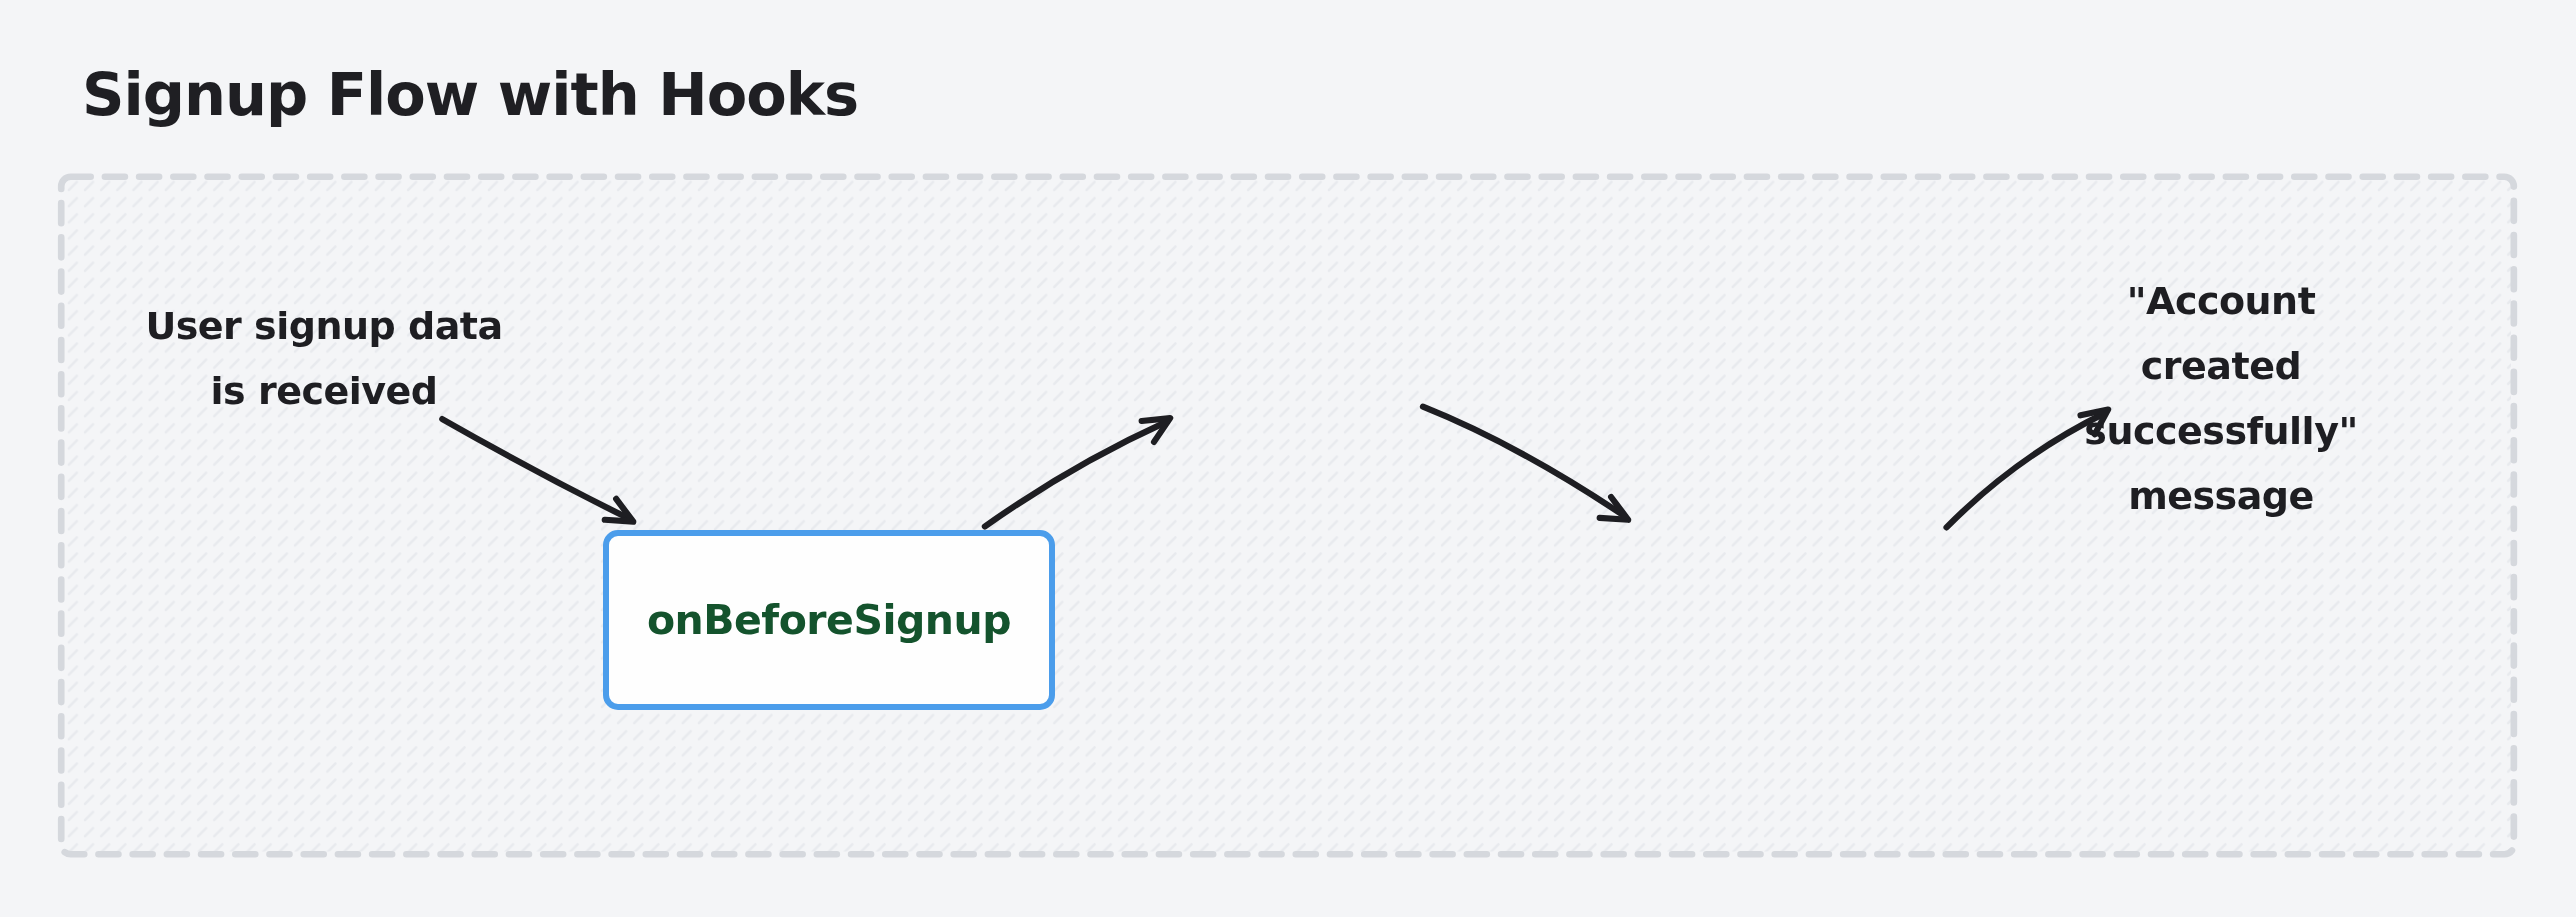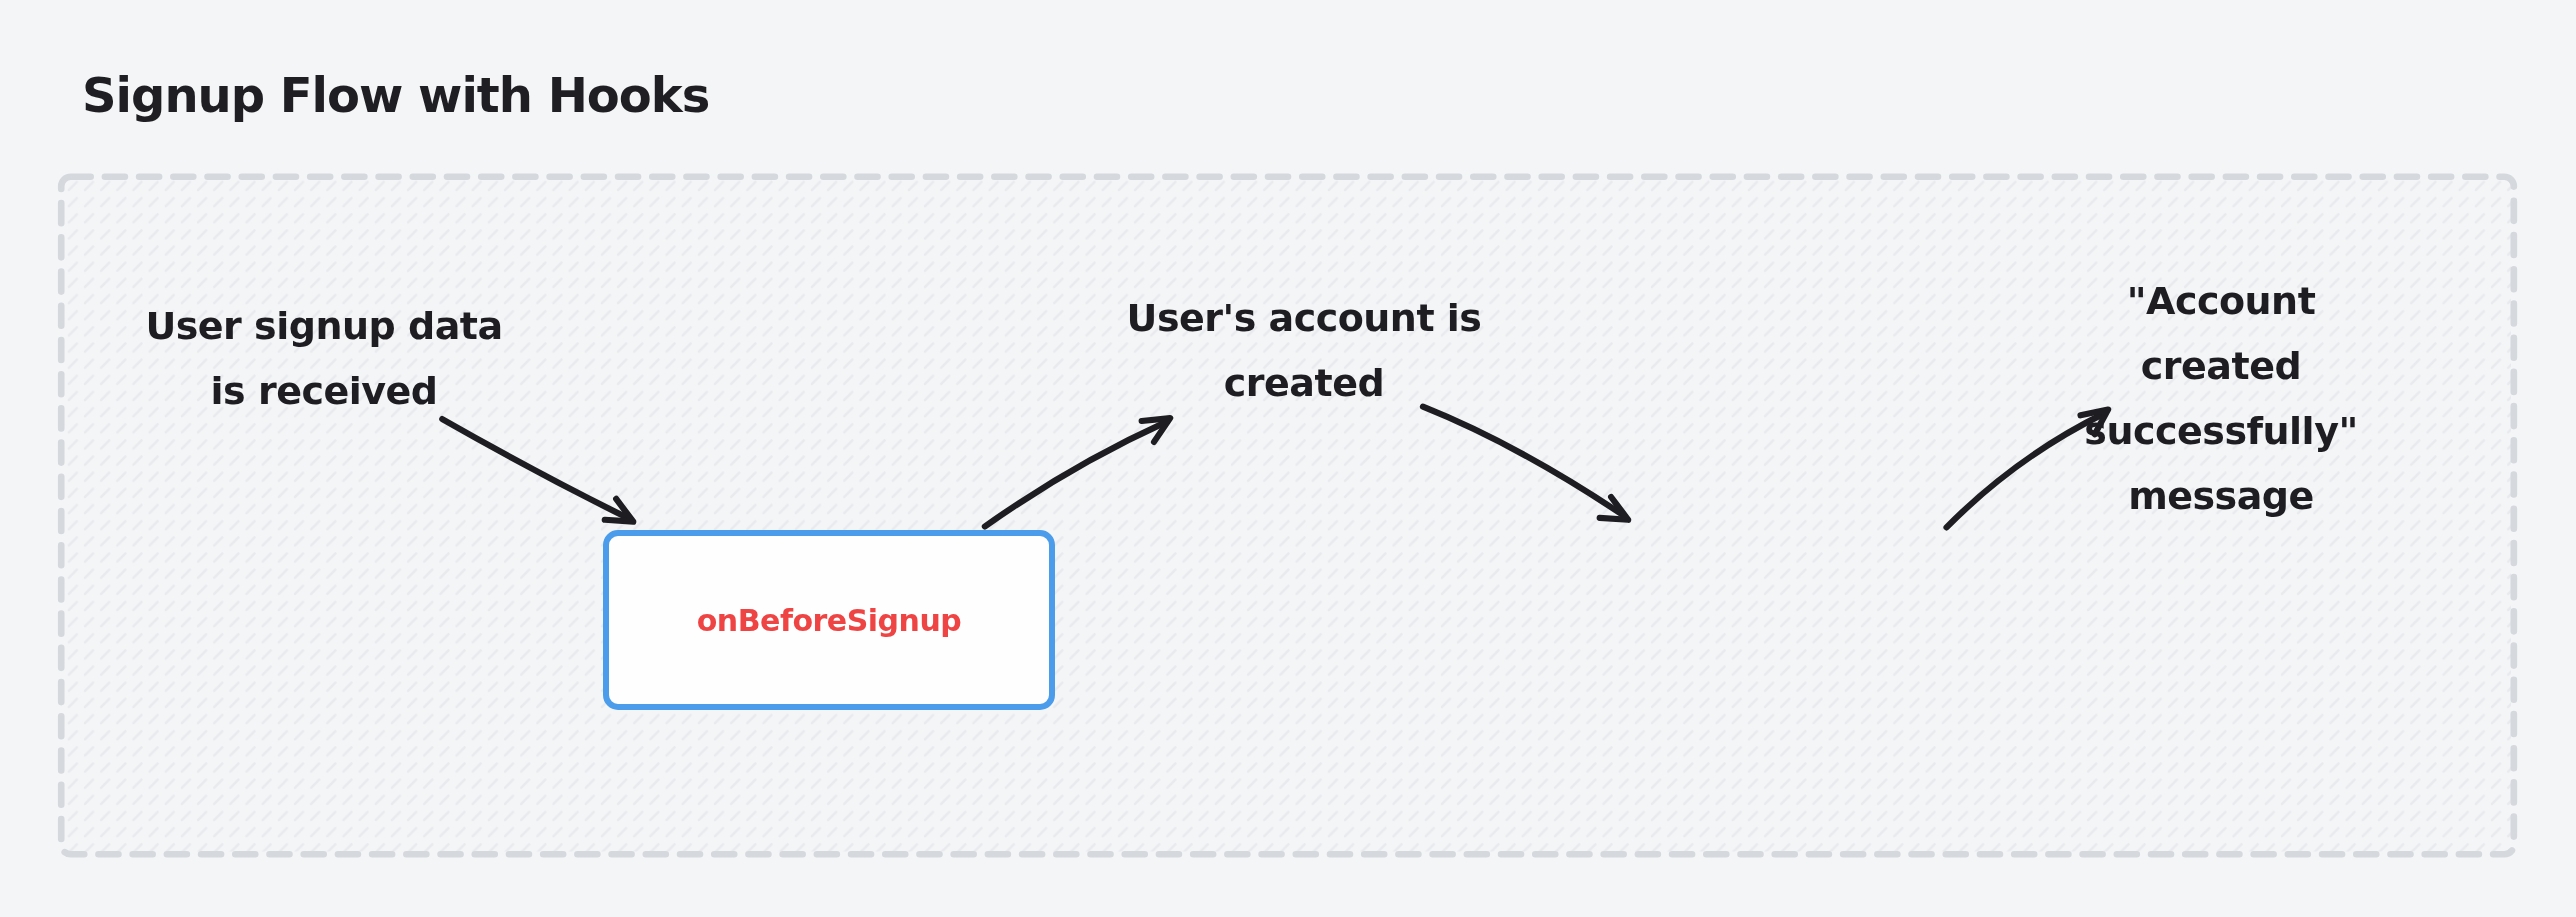--- a/index.html
+++ b/index.html
@@ -5,38 +5,38 @@
   html,body{margin:0;padding:0;}
   body{
     width:2576px;height:917px;
     background:#f4f5f7;
     font-family:"DejaVu Sans", sans-serif;
     overflow:hidden;
   }
   .stage{position:relative;width:2576px;height:917px;background:#f4f5f7;}
   .diagram-title{
     position:absolute;left:82px;top:61px;
-    font-size:48px;line-height:68px;font-weight:700;
+    font-size:59px;line-height:68px;font-weight:700;
     letter-spacing:-1px;color:#1f1f23;white-space:nowrap;
   }
   .layer{position:absolute;left:0;top:0;}
   .ann{
     position:absolute;transform:translateX(-50%);
     font-size:38px;line-height:65px;font-weight:700;
     color:#1e1e22;text-align:center;white-space:pre-line;
     letter-spacing:-0.5px;
   }
   .node{
     position:absolute;box-sizing:border-box;
     background:#fefefe;
     border:6.7px solid #4b9deb;border-radius:15px;
     display:flex;align-items:center;justify-content:center;
   }
   .node-label{
-    font-size:30px;font-weight:700;color:#ef4444;letter-spacing:-0.5px;
+    font-size:41px;font-weight:700;color:#14532d;letter-spacing:-0.5px;
     white-space:nowrap;
   }
 </style>
 </head>
 <body>
 
 <div class="stage">
 
   <div class="diagram-title">Signup Flow with Hooks</div>
 
@@ -67,22 +67,20 @@
       <g>
         <path d="M 2048 555 Q 2121 481 2214 435"></path>
         <polyline points="2204,457 2218,431 2189,437"></polyline>
       </g>
     </g>
   </svg>
 
   <div class="ann" style="left:324px;top:294px;">User signup data
 is received</div>
 
-  <div class="ann" style="left:1304px;top:286px;">User's account is
-created</div>
 
   <div class="ann" style="left:2221px;top:269px;">"Account created
 successfully" message</div>
 
   <div class="node" style="left:603px;top:530px;width:452px;height:180px;">
     <span class="node-label">onBeforeSignup</span>
   </div>
 
 
 </div>

